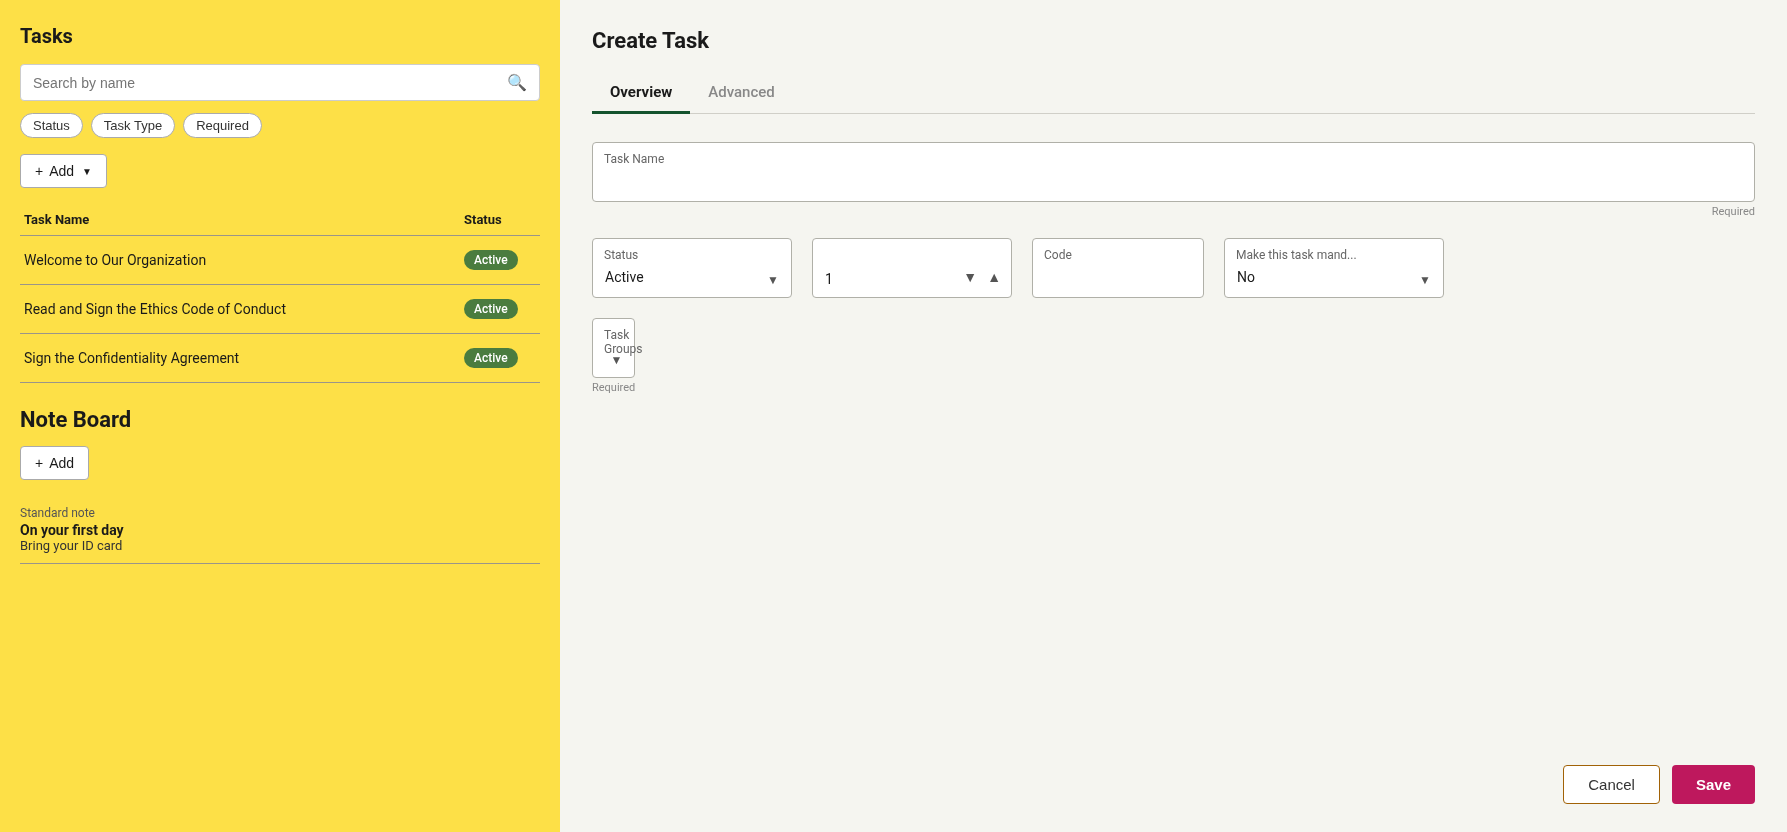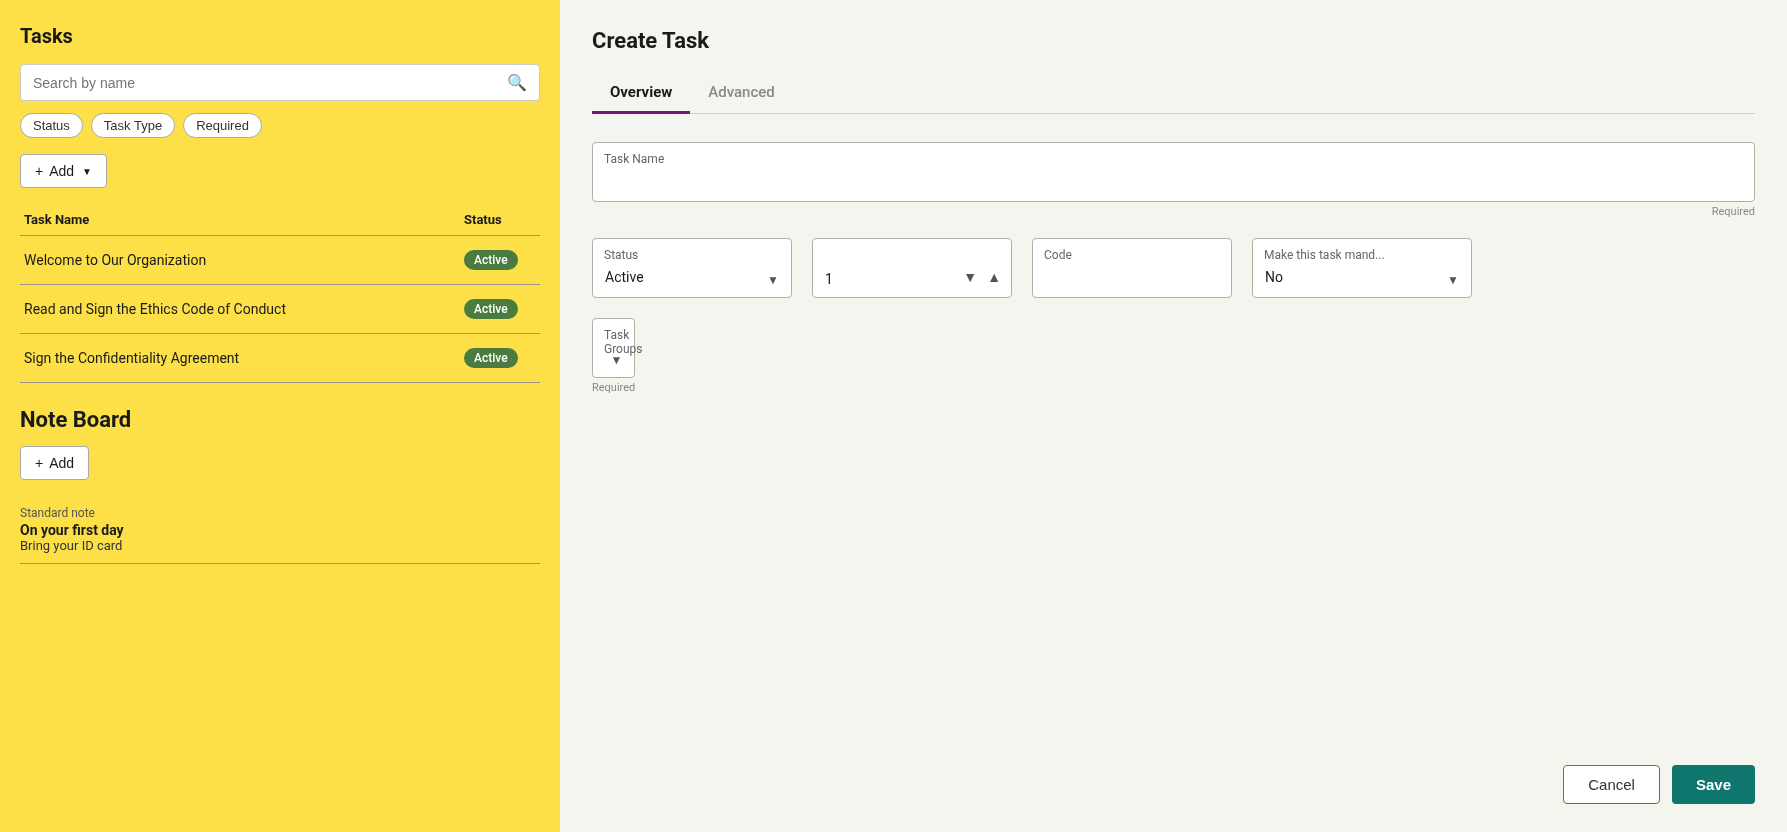--- a/index.html
+++ b/index.html
@@ -200,21 +200,21 @@
       font-size: 15px;
       cursor: pointer;
       color: #888;
       border-bottom: 3px solid transparent;
       margin-bottom: -1px;
       font-weight: 500;
     }
 
     .tab.active {
       color: #1a1a1a;
-      border-bottom: 3px solid #701a75;
+      border-bottom: 3px solid #14532d;
       font-weight: 700;
     }
 
     .form-row {
       display: flex;
       gap: 20px;
       margin-bottom: 20px;
     }
 
     .form-field {
@@ -334,21 +334,21 @@
       background: #fff;
       border-radius: 4px;
       font-size: 15px;
       cursor: pointer;
       color: #333;
     }
 
     .btn-save {
       padding: 10px 24px;
       border: none;
-      background: #0f766e;
+      background: #be185d;
       border-radius: 4px;
       font-size: 15px;
       font-weight: 600;
       cursor: pointer;
       color: #fff;
     }
 
     .status-col {
       width: 80px;
       overflow: hidden;
@@ -449,21 +449,21 @@
     <div class="form-field" style="width:200px;">
       <label>Sequence</label>
       <div class="sequence-box">
         <span class="seq-value">1</span>
         <div class="seq-arrows">
           <span class="seq-arrow">▼</span>
           <span class="seq-arrow">▲</span>
         </div>
       </div>
     </div>
-    <div class="form-field code-field" style="width:200px;">
+    <div class="form-field code-field" style="width:172px;">
       <label>Code</label>
       <input type="text" style="min-height: 60px;">
     </div>
     <div class="form-field" style="width:220px;">
       <label>Make this task mand...</label>
       <div class="select-box">
         <span class="select-value">No</span>
         <span class="chevron-down">▼</span>
       </div>
     </div>

